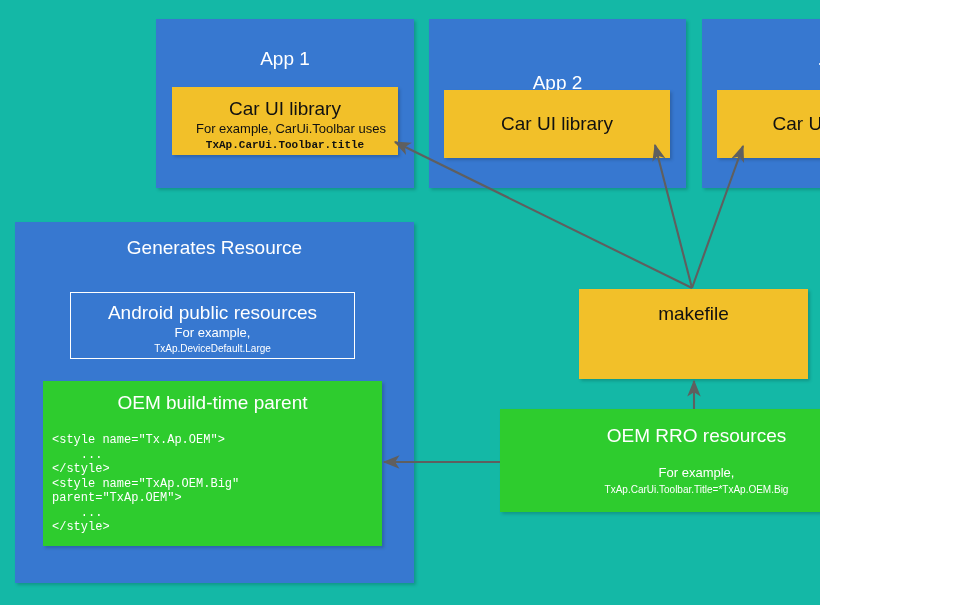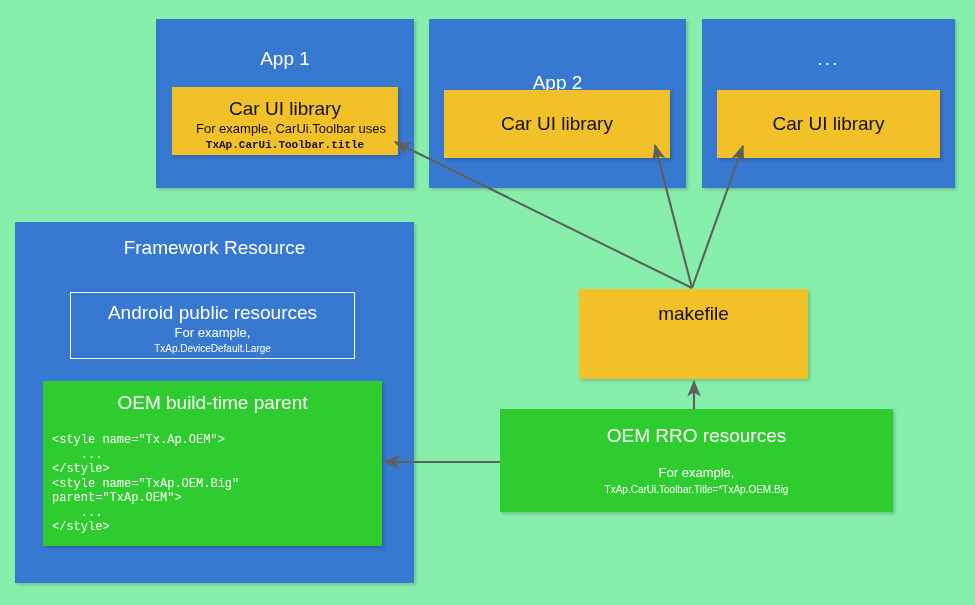--- a/index.html
+++ b/index.html
@@ -2,23 +2,23 @@
 <html><head>
 <meta charset="utf-8">
 <style>
   html, body {
     margin: 0;
     padding: 0;
     background: #ffffff;
   }
   #canvas {
     position: relative;
-    width: 975px;
+    width: 820px;
     height: 605px;
-    background: #86efac;
+    background: #14b8a6;
     font-family: "Liberation Sans", sans-serif;
     overflow: hidden;
   }
   .box {
     position: absolute;
     box-sizing: border-box;
   }
   .blue {
     background: #3778d0;
     box-shadow: 2px 2px 3px rgba(0,0,0,0.18);
@@ -128,21 +128,21 @@
   </div>
 
   <div class="box blue" style="left:702px; top:19px; width:253px; height:169px;">
     <div class="container-title dots" style="top:29px;">...</div>
   </div>
   <div class="box yellow" style="left:717px; top:90px; width:223px; height:68px;">
     <div class="ctr hd-dark" style="top:22px;">Car UI library</div>
   </div>
 
   <div class="box blue" style="left:15px; top:222px; width:399px; height:361px;">
-    <div class="container-title" style="top:15px;">Framework Resource</div>
+    <div class="container-title" style="top:15px;">Generates Resource</div>
   </div>
 
   <div class="box outlined" style="left:70px; top:292px; width:285px; height:67px;">
     <div class="ctr hd-light" style="top:8px;">Android public resources</div>
     <div class="ctr sub-light" style="top:32px;">For example,</div>
     <div class="ctr mono-light" style="top:48px;">TxAp.DeviceDefault.Large</div>
   </div>
 
   <div class="box green" style="left:43px; top:381px; width:339px; height:165px;">
     <div class="ctr hd-light" style="top:10px;">OEM build-time parent</div>

